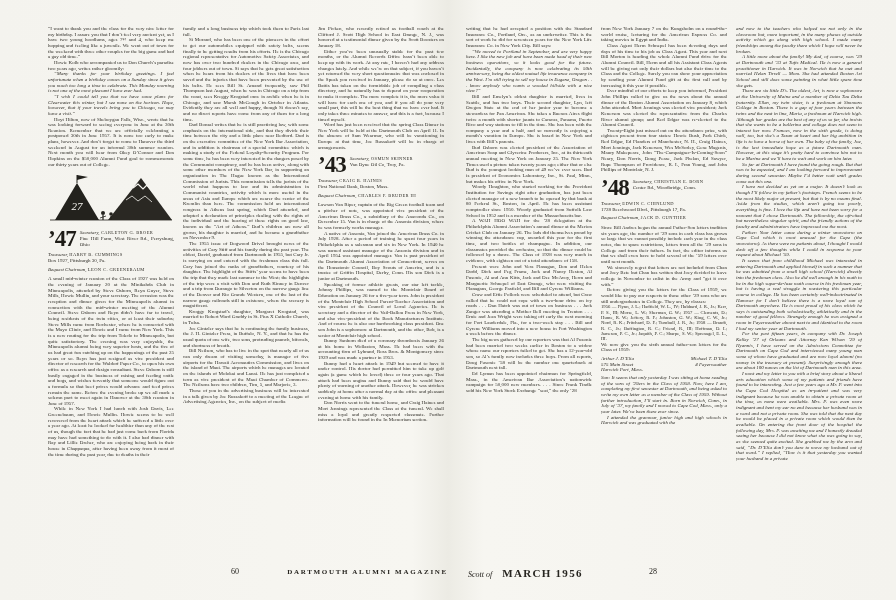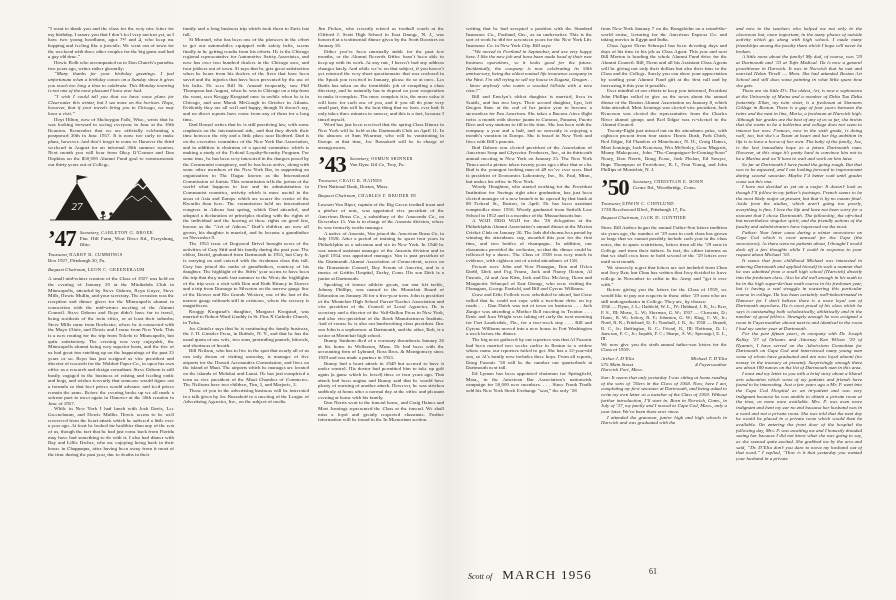--- a/index.html
+++ b/index.html
@@ -37,21 +37,21 @@
   .addr-row{display:flex;justify-content:space-between;font-style:italic;margin:3px 0 2px;}
   .addr-row div{text-indent:0;}
   
   .illus{display:block;margin:3px 0 2px;}
   
   .footer{position:absolute;bottom:0;left:0;right:0;height:11px;font-size:8px;color:#272520;}
   .pgnum{position:absolute;left:183px;top:0;}
   .mag{position:absolute;right:6px;top:1px;font-weight:700;font-size:7px;letter-spacing:1.7px;}
   .issue{position:absolute;left:2px;top:0;}
   .issue .ip{font-style:italic;}
-  .issue .id{font-size:13px;letter-spacing:1.3px;font-weight:400;padding-left:8px;}
+  .issue .id{font-size:11px;letter-spacing:1.3px;font-weight:700;padding-left:8px;}
 </style>
 </head>
 <body>
 
 <div class="spread">
 
   <div class="page page-left">
     <div class="cols">
       <div class="col">
         <div>
@@ -144,20 +144,24 @@
             <p class="f">Lawson Van Riper, captain of the Big Green football team and a pitcher of note, was appointed vice president of the American Brass Co., a subsidiary of the Anaconda Co., on December 15. Van is in charge of the Ansonia division, where he was formerly works manager.</p>
             <p>A native of Ansonia, Van joined the American Brass Co. in July 1928. After a period of training he spent four years in Philadelphia as a salesman and six in New York. In 1940 he was named assistant manager of the Ansonia division and in April 1954 was appointed manager. Van is past president of the Dartmouth Alumni Association of Connecticut, serves on the Housatonic Council, Boy Scouts of America, and is a trustee of Griffin Hospital, Derby, Conn. His son Dick is a junior at Dartmouth.</p>
             <p>Speaking of former athletic greats, our star left tackle, Johnny Phillips, was named to the Montclair Board of Education on January 26 for a five-year term. John is president of the Montclair High School Parent-Teacher Association and vice president of the Council of Local Agencies. He is secretary and a director of the Vail-Ballou Press in New York, and also vice-president of the Book Manufacturers Institute. And of course he is also our hardworking class president. One son John is a sophomore at Dartmouth, and the other, Bob, is a senior at Montclair high school.</p>
             <p>Bunny Sanborn died of a coronary thrombosis January 26 at his home in Wollaston, Mass. He had been with the accounting firm of Lybrand, Ross Bros. &amp; Montgomery since 1929 and was made a partner in 1953.</p>
             <p>Bunny had a heart attack in 1949 but seemed to have it under control. His doctor had permitted him to take up golf again (a game which he loved) three or four years ago. That attack had been angina and Bunny said that he would have plenty of warning of another attack. However, he was stricken suddenly at home after a normal day at the office and pleasant evening at home with his family.</p>
             <p>Don Norris went to the funeral home, and Craig Haines and Mort Jennings represented the Class at the funeral. We shall miss a loyal and greatly respected classmate. Further information will be found in the In Memoriam section.</p>
           </div>
       </div>
     </div>
 
+    <div class="footer">
+      <span class="pgnum">60</span>
+      <span class="mag">DARTMOUTH ALUMNI MAGAZINE</span>
+    </div>
   </div>
 
   <div class="page page-right">
     <div class="cols">
       <div class="col">
         <div>
             <p class="f">writing that he had accepted a position with the Standard Insurance Co., Portland, Ore., as an underwriter. This is the sort of work he did for seventeen years for the New York Life Insurance Co. in New York City. Bill says:</p>
             <p class="i">“We moved to Portland in September, and are very happy here. I like the new job and have been made head of their new business operations, so it looks good for the future. Incidentally, the company is now celebrating its 50th anniversary, being the oldest mutual life insurance company in the West. I’m still trying to sell my house in Eugene, Oregon . . . know anybody who wants a wooded hillside with a nice view?”</p>
             <p>Bill and Emelyn’s oldest daughter is married, lives in Seattle, and has two boys. Their second daughter, Lyn, left Oregon State at the end of her junior year to become a stewardess for Pan American. She takes a Buenos Aires flight twice a month with shorter jaunts to Caracas, Panama, Puerto Rico and way stations to fill in the time. She has been with the company a year and a half, and so currently is enjoying a month’s vacation in Europe. She is based in New York and lives with Bill’s parents.</p>
             <p>Bud Osborn was elected president of the Association of American Soap and Glycerine Producers, Inc., at its thirteenth annual meeting in New York on January 25. The New York Times used a picture taken twenty years ago; either that or else Bud is the youngest looking man of 49 we’ve ever seen. Bud is president of Economics Laboratory, Inc., St. Paul, Minn., but makes his office in New York.</p>
@@ -172,21 +176,21 @@
 
       <div class="col">
         <div>
             <p class="f">from New York January 7 on the Kungsholm on a round-the-world cruise, lecturing for the American Express Co. and taking movies in Egypt and India.</p>
             <p>Class Agent Herm Schnepel has been devoting days and days of his time to his job as Class Agent. This year and next Bill Morton is heading the whole Alumni Fund drive for the Alumni Council. Bill, Herm and all his Assistant Class Agents will be giving not only their dollars but also their time to the Class and the College. Surely you can show your appreciation by sending your Alumni Fund gift at the first call and by increasing it this year if possible.</p>
             <p>Ever mindful of our efforts to keep you informed, President John Phillips called to give us the news about the annual dinner of the Boston Alumni Association on January 8, which John attended. Mort Jennings was elected vice president; Jack Kenerson was elected the representative from the Charles River alumni group; and Red Edgar was re-elected to the Alumni Council.</p>
             <p>Twenty-Eight just missed out on the attendance prize, with eighteen present from four states: Howie Bush, Park Chick, Red Edgar, Ed Flanders of Manchester, N. H., Craig Haines, Mort Jennings, Jack Kenerson, Wes McSorley, Gene Magenis, Maury Makepeace, John “The-Campaigner-Is-Coming-Soon” Neary, Don Norris, Doug Pease, Jack Phelan, Ed Sawyer, Rupe Thompson of Providence, R. I., Fran Young, and John Phillips of Montclair, N. J.</p>
           </div>
 
         <div class="sec">
-          <div class="yr">’50</div>
+          <div class="yr">’48</div>
           <div class="off-first">
             <div><span class="role">Secretary,</span>
                  <span class="oname">CHRISTIAN E. BORN</span></div>
             <div class="oaddr">Center Rd., Woodbridge, Conn.</div>
           </div>
           <div class="off">
             <div><span class="role">Treasurer,</span>
                  <span class="oname">EDWIN C. CHINLUND</span></div>
             <div class="oaddr">1728 Beechwood Blvd., Pittsburgh 17, Pa.</div>
           </div>
@@ -235,17 +239,17 @@
             <p class="i">I must end my letter to you with a brief story about a liberal arts education which some of my patients and friends have found to be interesting. Just a few years ago a Mr. P. went into the Cape Cod Hospital as an in-patient and was very indignant because he was unable to obtain a private room at the time, as none were available. Mrs. P. was even more indignant and bent my ear no end because her husband was in a ward and not a private room. She was told that the next day he would be placed in a private room which would then be available. On entering the front door of the hospital the following day, Mrs. P. was awaiting me and I honestly dreaded seeing her because I did not know what she was going to say, as she seemed quite excited. She grabbed me by the arm and said, “Dr. D’Elia don’t you dare to move my husband out of that ward.” I replied, “How is it that yesterday you wanted your husband in a private</p>
           </div>
       </div>
     </div>
 
     <div class="footer">
       <span class="issue">
         <span class="ip">Scott of</span>
         <span class="id">MARCH 1956</span>
       </span>
-      <span class="pgnum">61</span>
+      <span class="pgnum">28</span>
     </div>
   </div>
 
 </div>
 
 </body></html>

